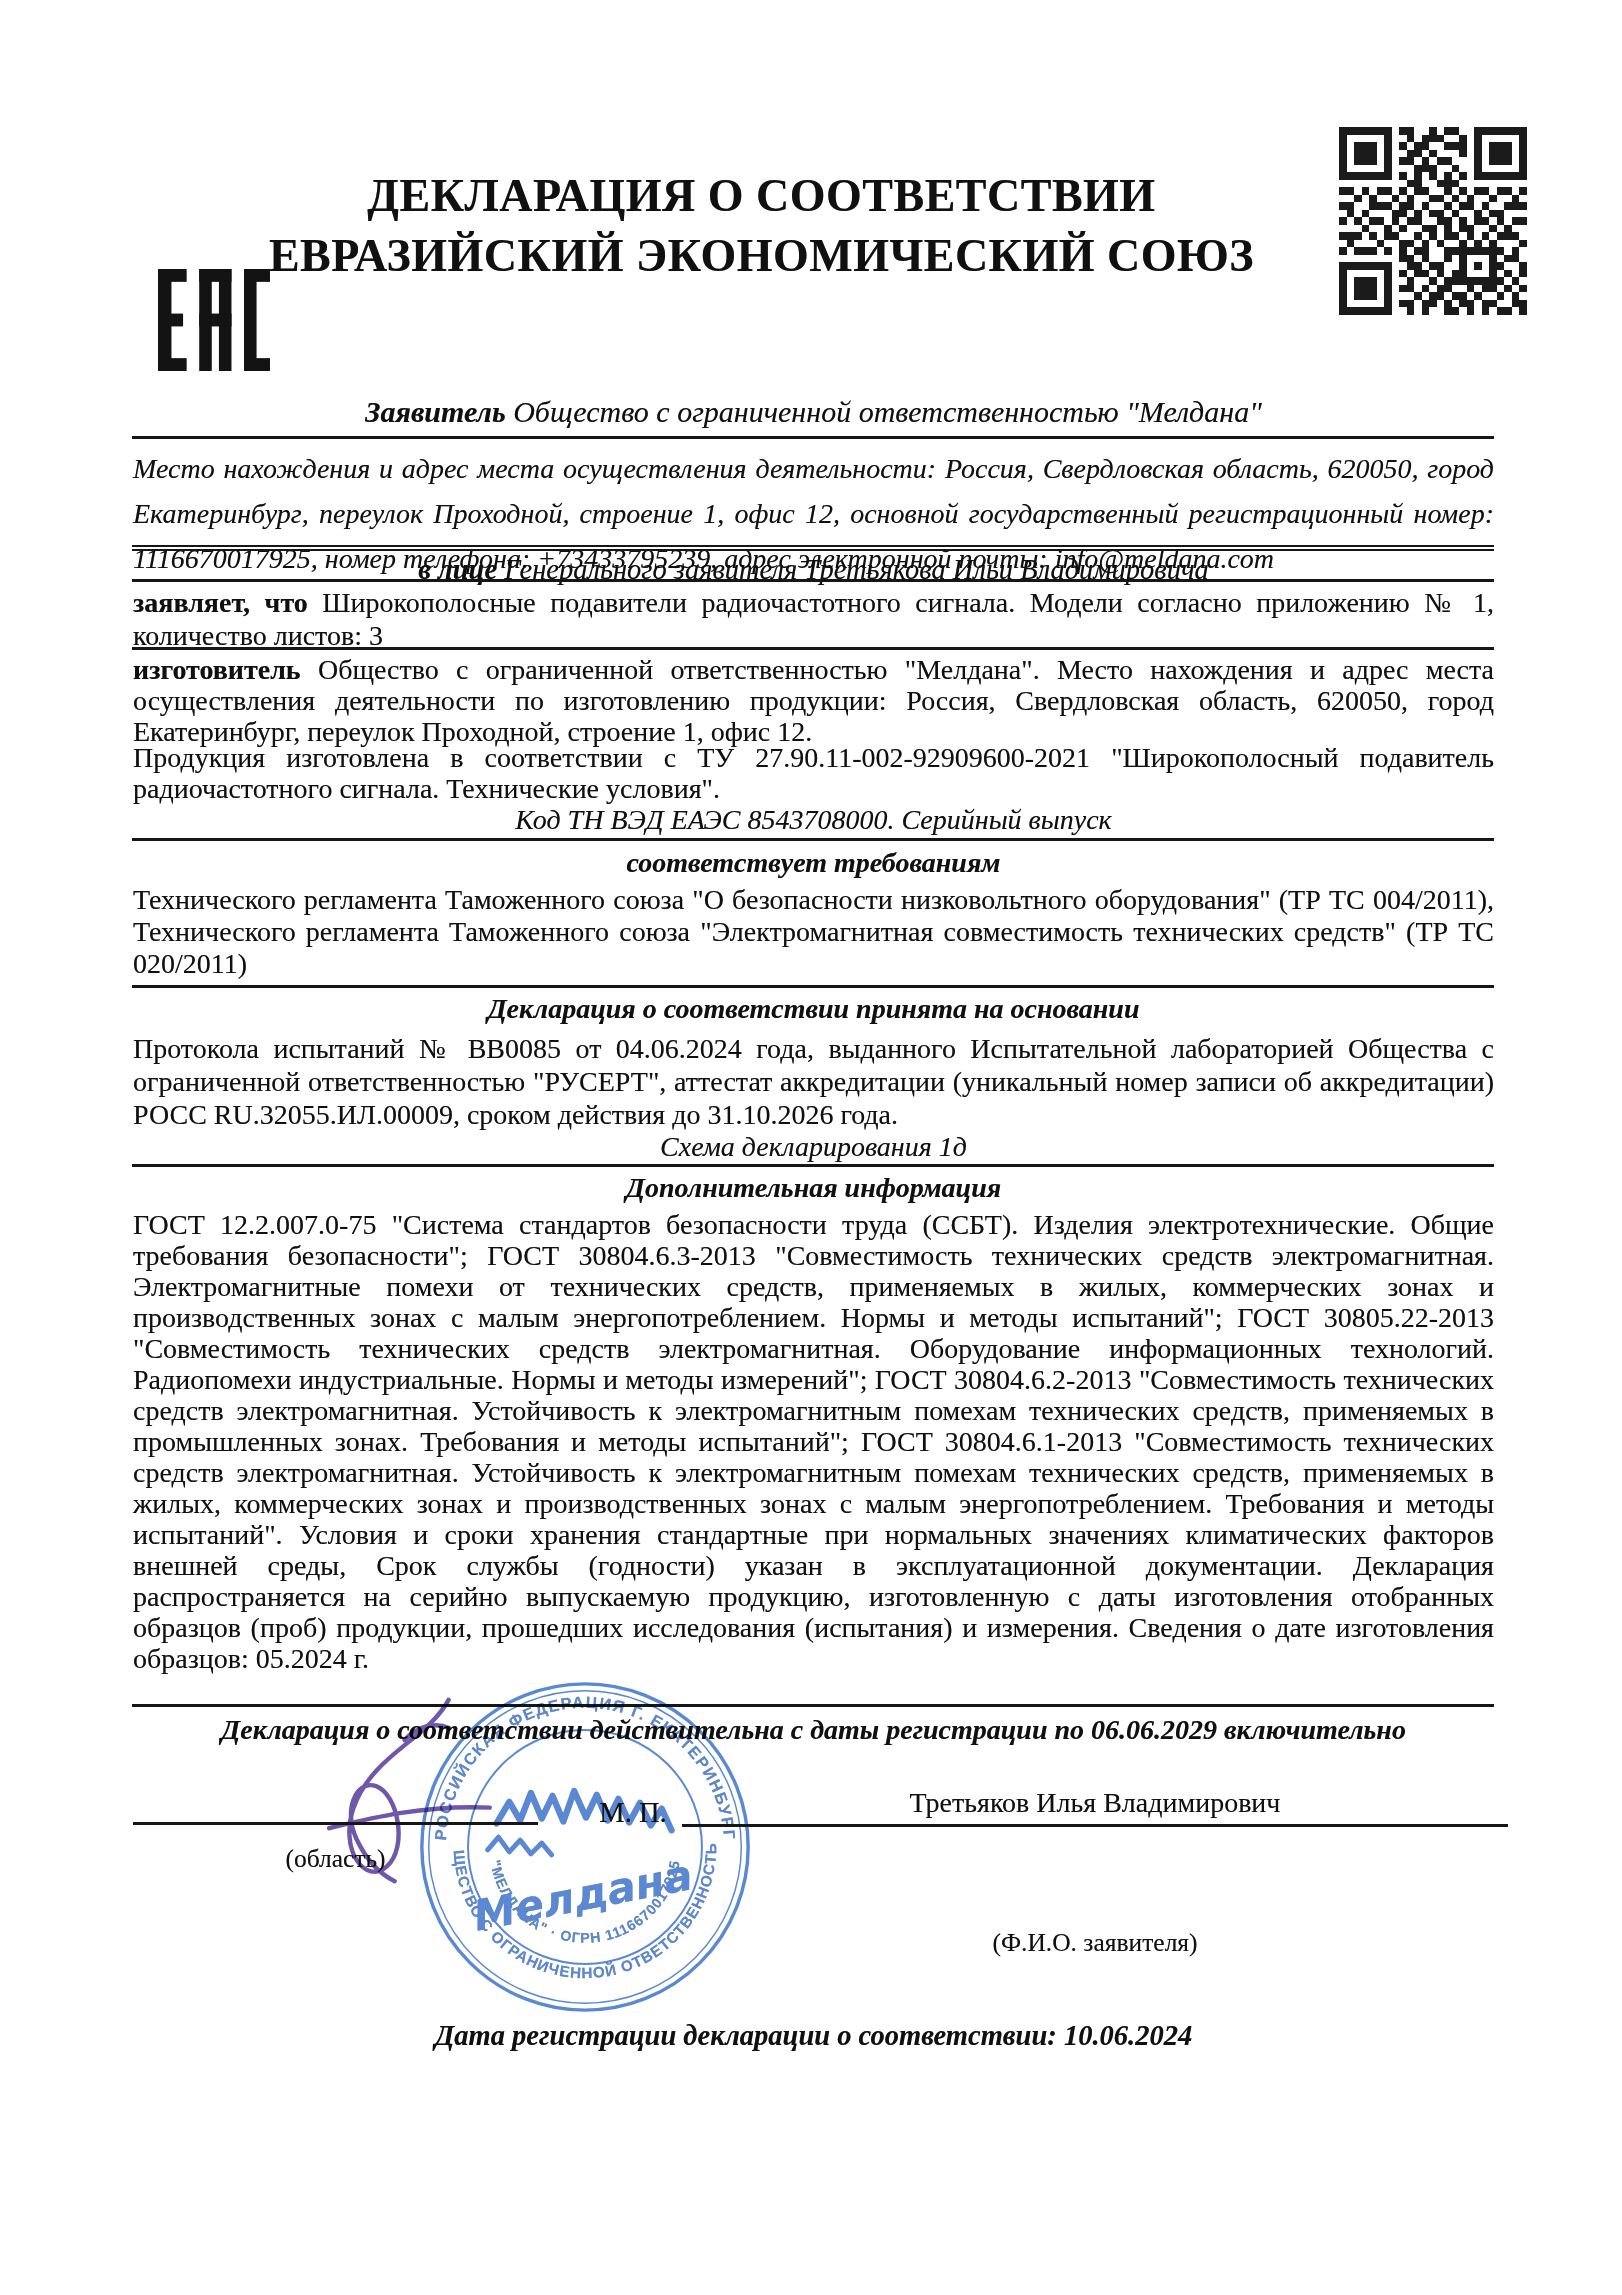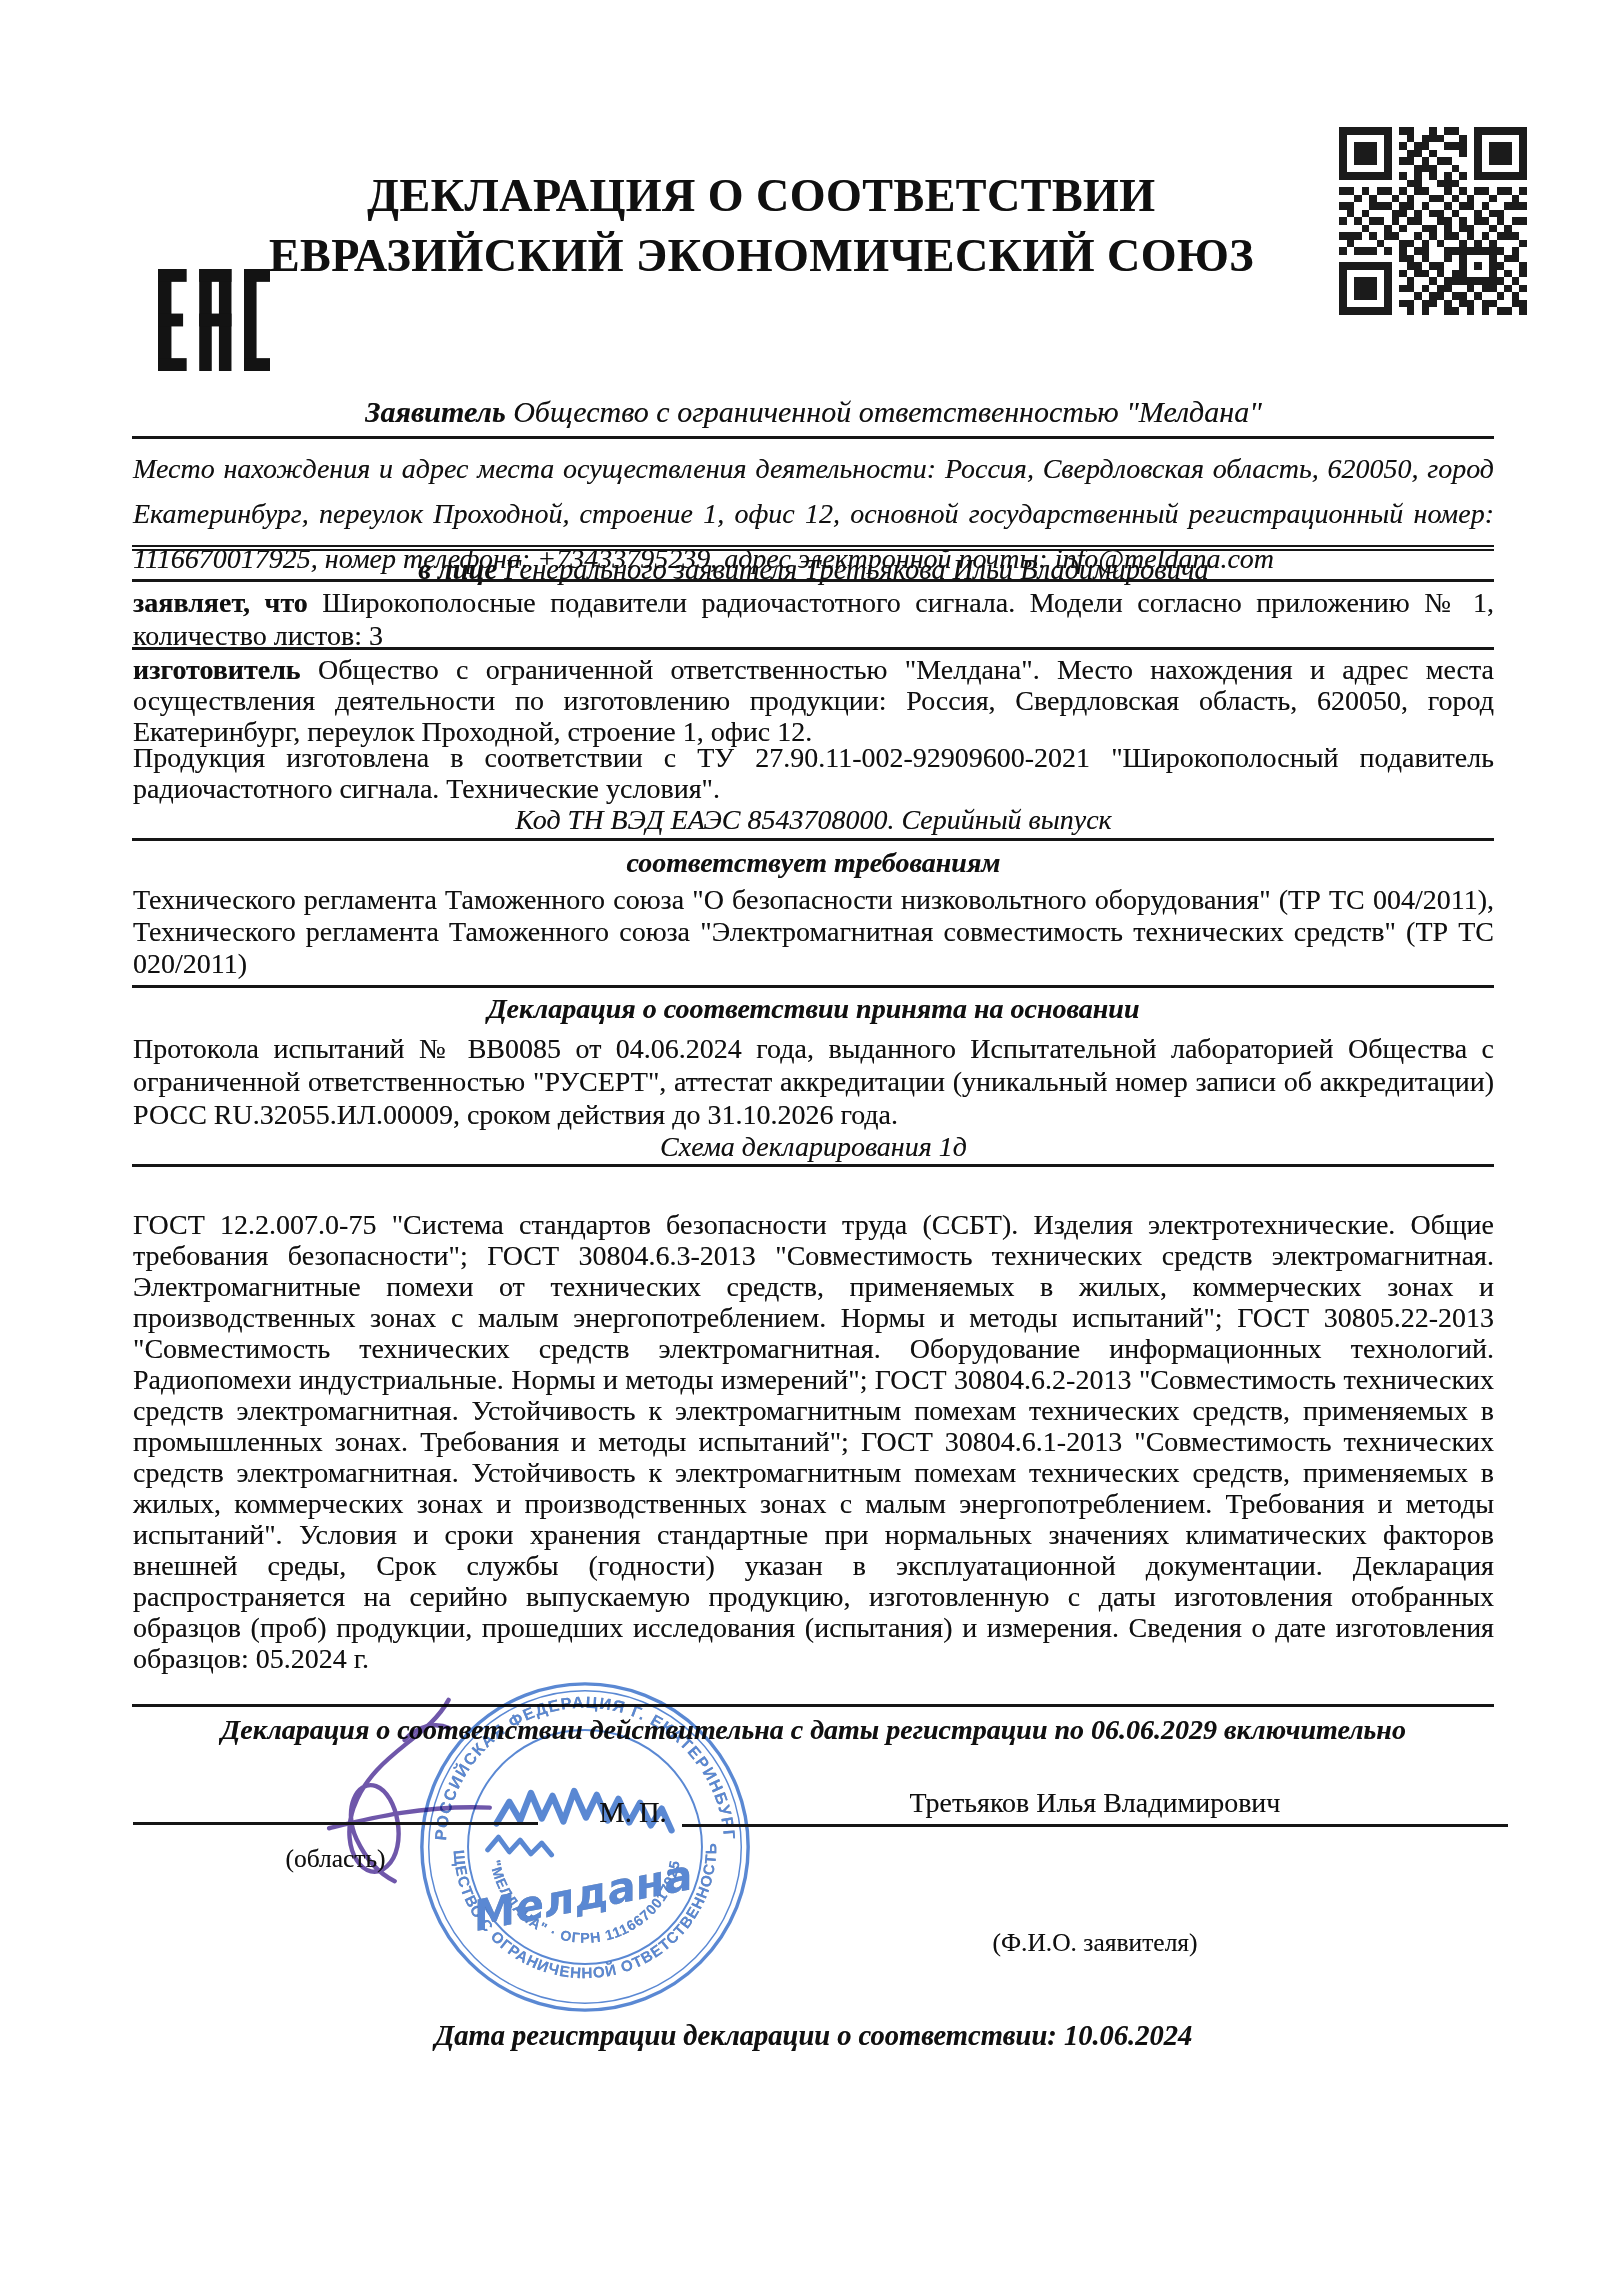--- a/index.html
+++ b/index.html
@@ -445,20 +445,21 @@
   </div>
   <div class="rule" style="top:985px;"></div>
 
   <div class="blk nowrap bold" style="top:991px;">Декларация о соответствии принята на основании</div>
   <div class="blk" style="top:1032px;line-height:33px;">
     <span>Протокола испытаний № ВВ0085 от 04.06.2024 года, выданного Испытательной лабораторией Общества с ограниченной ответственностью "РУСЕРТ", аттестат аккредитации (уникальный номер записи об аккредитации) РОСС RU.32055.ИЛ.00009, сроком действия до 31.10.2026 года.</span>
   </div>
   <div class="blk nowrap" style="top:1129px;">Схема декларирования 1д</div>
   <div class="rule" style="top:1164px;"></div>
 
+  <div class="blk nowrap bold" style="top:1170px;">Дополнительная информация</div>
   <div class="blk" style="top:1209px;line-height:31px;">
     <span>ГОСТ 12.2.007.0-75  "Система стандартов безопасности труда (ССБТ). Изделия электротехнические. Общие требования безопасности"; ГОСТ 30804.6.3-2013  "Совместимость технических средств электромагнитная. Электромагнитные помехи от технических средств, применяемых в жилых, коммерческих зонах и производственных зонах с малым энергопотреблением. Нормы и методы испытаний"; ГОСТ 30805.22-2013 "Совместимость технических средств электромагнитная. Оборудование информационных технологий. Радиопомехи индустриальные. Нормы и методы измерений"; ГОСТ 30804.6.2-2013  "Совместимость технических средств электромагнитная. Устойчивость к электромагнитным помехам технических средств, применяемых в промышленных зонах. Требования и методы испытаний"; ГОСТ 30804.6.1-2013 "Совместимость технических средств электромагнитная. Устойчивость к электромагнитным помехам технических средств, применяемых в жилых, коммерческих зонах и производственных зонах с малым энергопотреблением. Требования и методы испытаний". Условия и сроки хранения стандартные при нормальных значениях климатических факторов внешней среды, Срок службы (годности) указан в эксплуатационной документации. Декларация распространяется на серийно выпускаемую продукцию, изготовленную с даты изготовления отобранных образцов (проб) продукции, прошедших исследования (испытания) и измерения. Сведения о дате изготовления образцов: 05.2024 г.</span>
   </div>
   <div class="rule" style="top:1704px;"></div>
 
   <div class="blk nowrap bold" style="top:1712px;">Декларация о соответствии  действительна с даты регистрации по 06.06.2029 включительно</div>
 
   <svg class="stamp" width="344" height="344" viewBox="0 0 700 700" aria-hidden="true">
     <defs>
       <path id="arcTop" d="M 67,350 A 283,283 0 1 1 633,350"></path>

